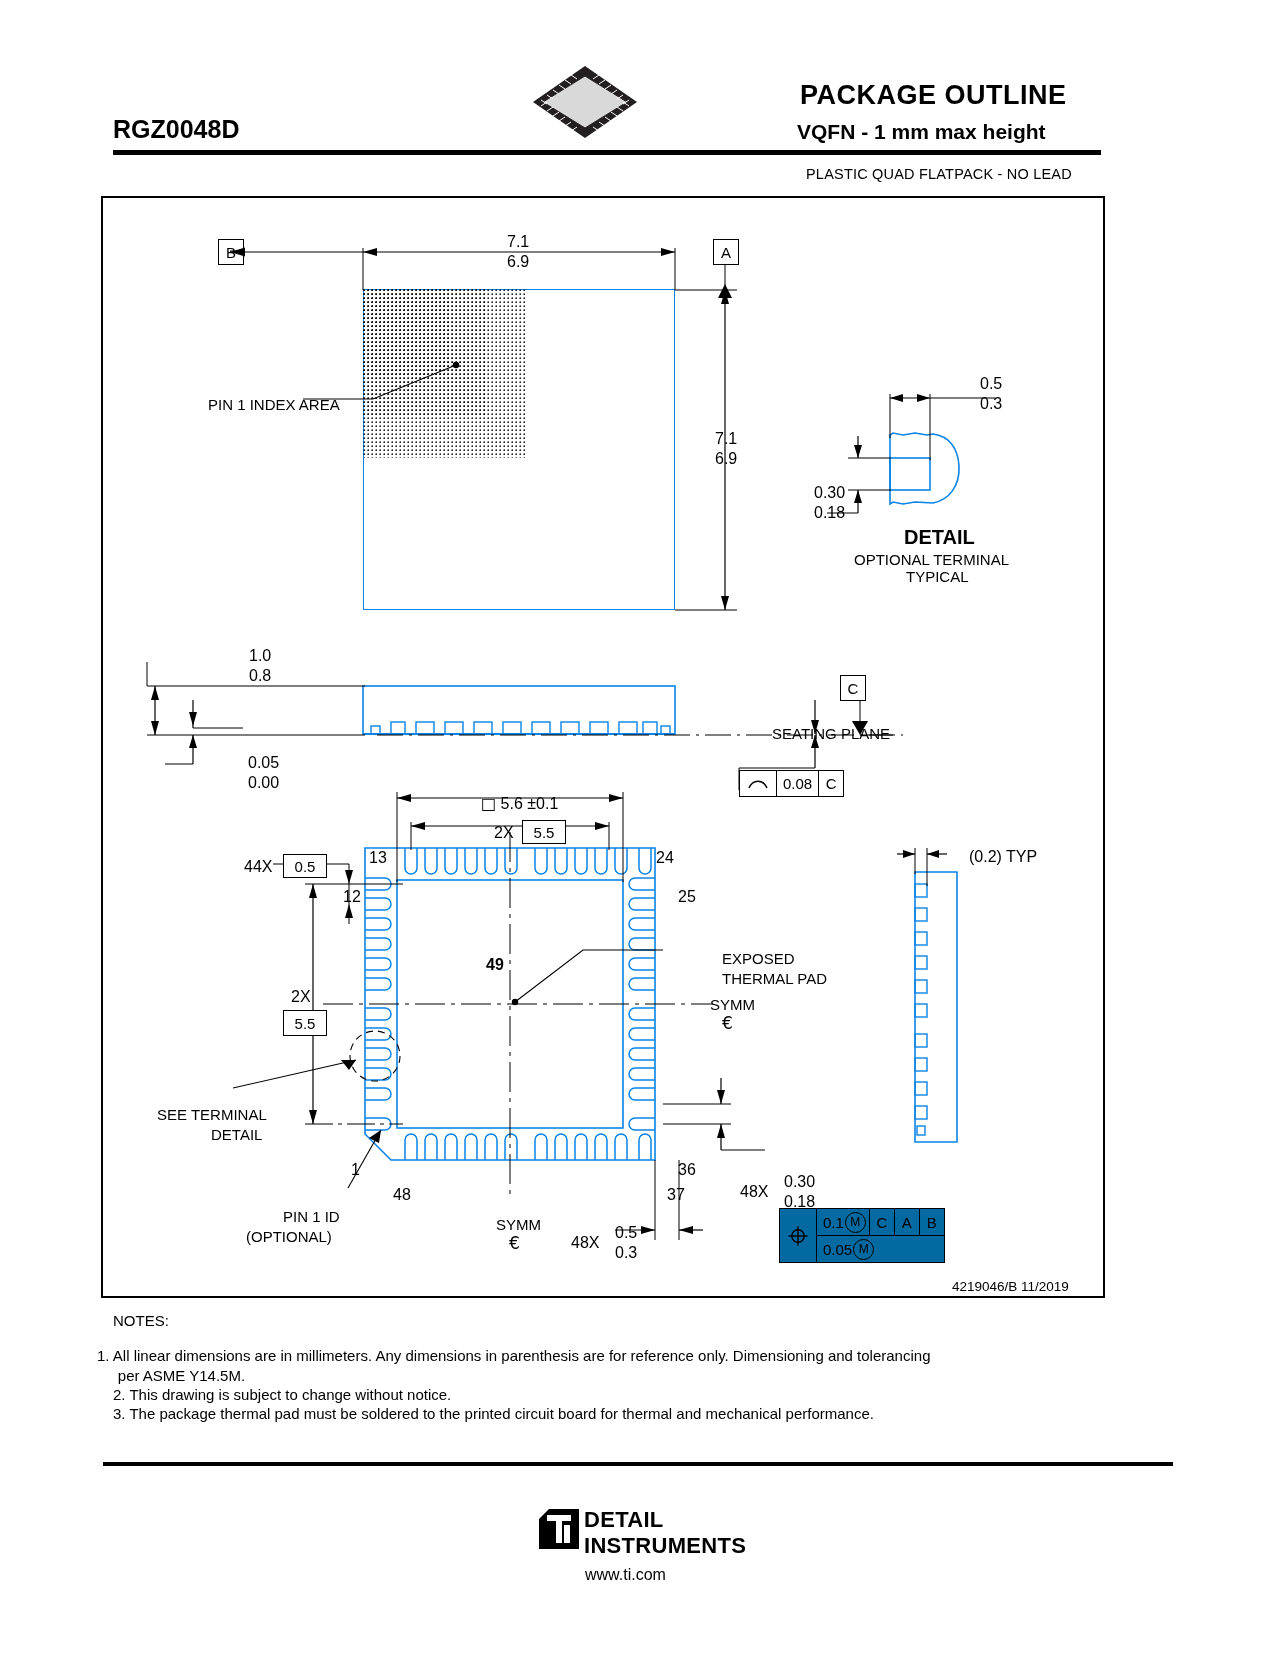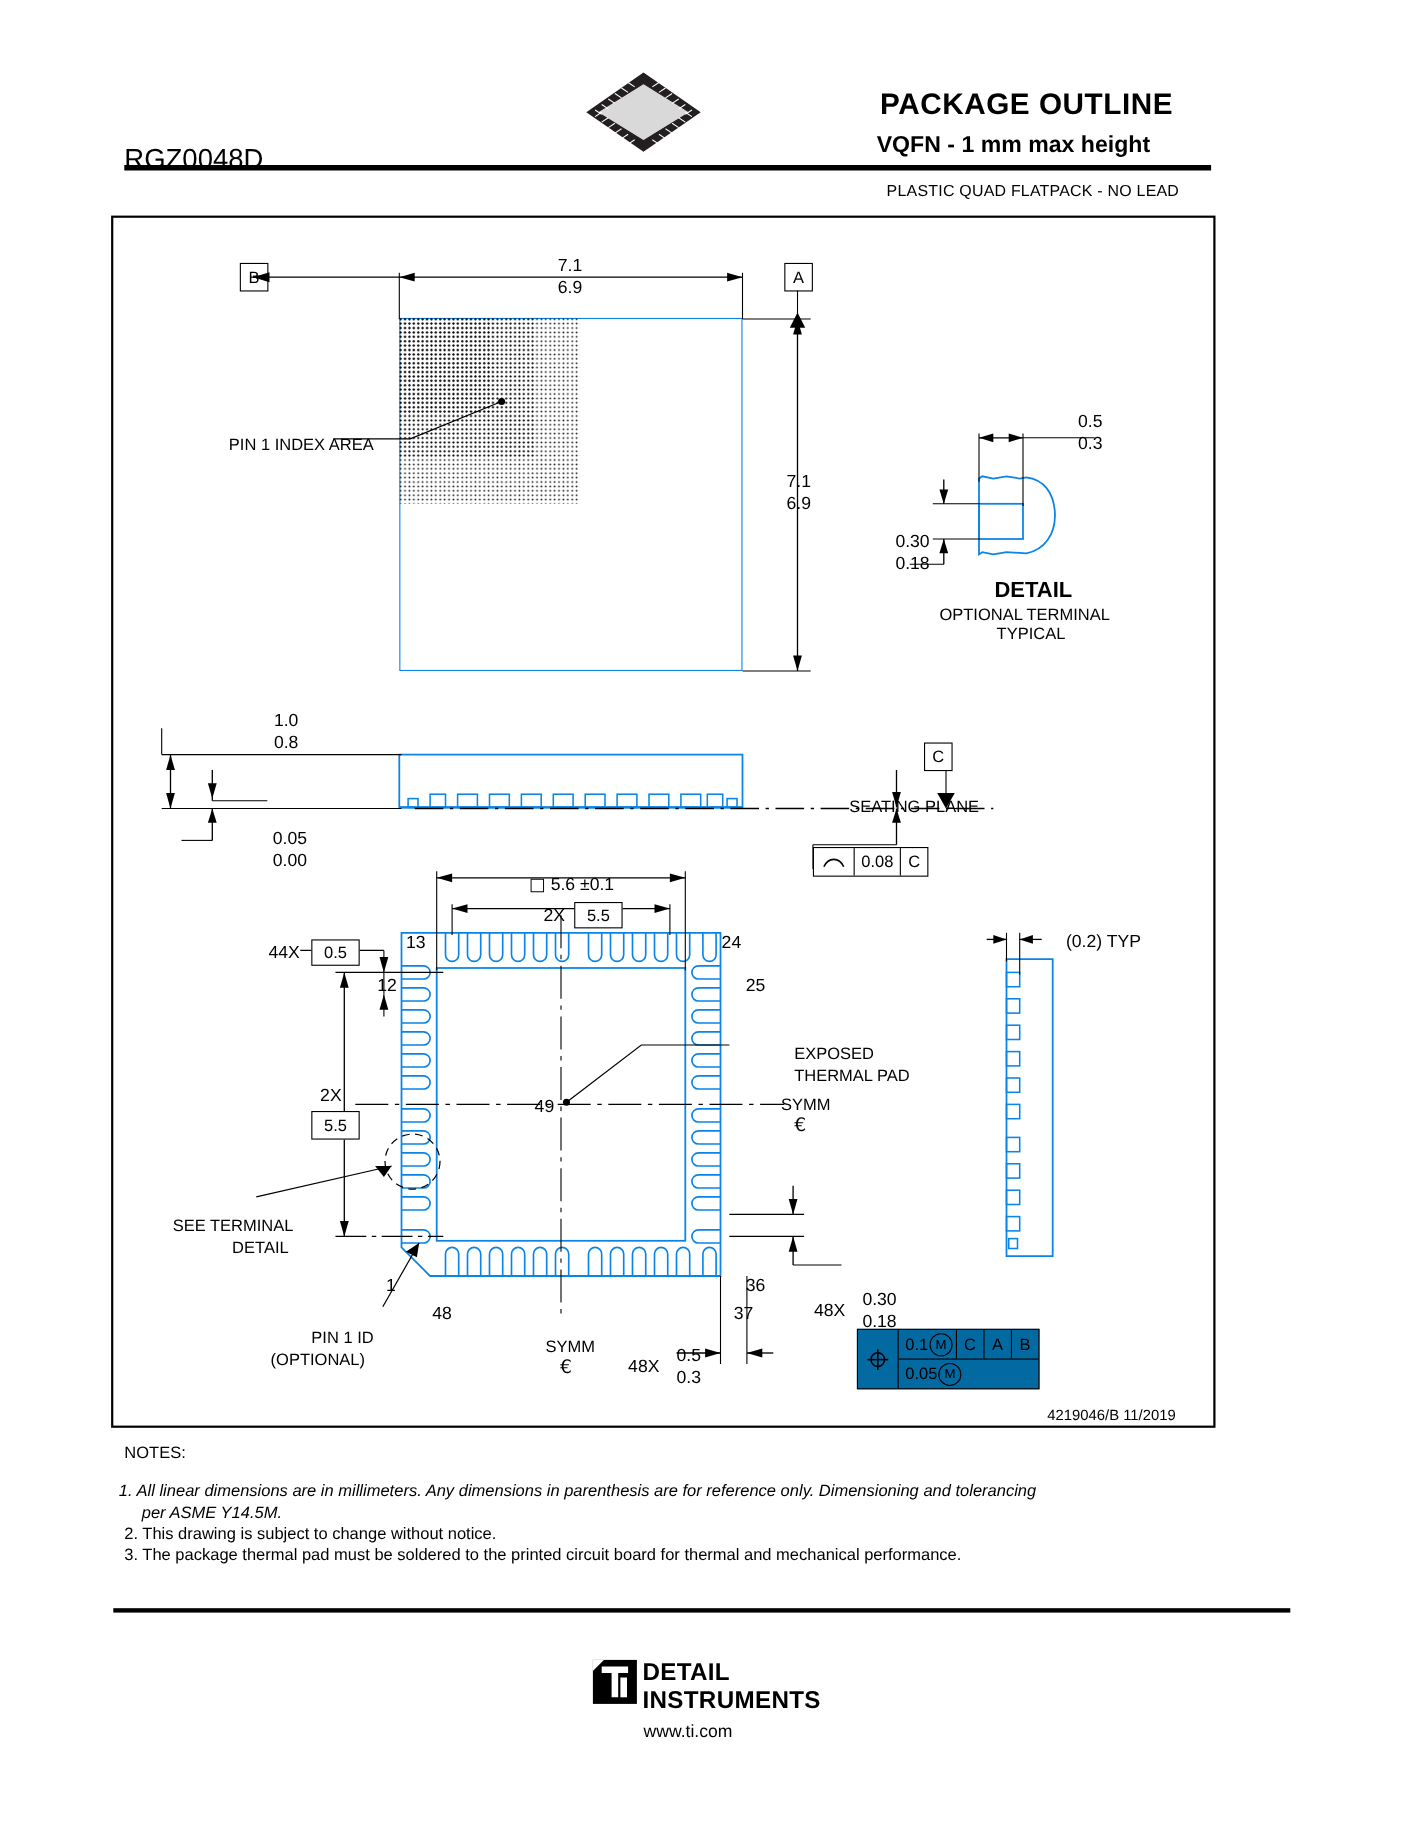--- a/index.html
+++ b/index.html
@@ -3,39 +3,39 @@
 <meta charset="utf-8">
 <style>
   html,body{margin:0;padding:0;background:#fff;}
   body{width:1275px;height:1662px;position:relative;font-family:"Liberation Sans",sans-serif;color:#000;}
   .pg{position:absolute;left:0;top:0;width:1275px;height:1662px;}
   .abs{position:absolute;}
 
   
   #hdr-title{left:800px;top:68px;font-size:27px;font-weight:bold;letter-spacing:.5px;margin-top:12px;}
   #hdr-sub{left:797px;top:120px;font-size:21px;font-weight:bold;}
-  #hdr-part{left:113px;top:131px;font-size:25px;font-weight:normal;}
+  #hdr-part{left:113px;top:115px;font-size:25px;font-weight:bold;}
   #hdr-note{left:806px;top:166px;font-size:14.5px;letter-spacing:.2px;}
   #hdr-rule{left:113px;top:150px;width:988px;height:5px;background:#000;}
 
   
   #chip3d{left:525px;top:62px;width:120px;height:80px;}
 
   
   #frame{left:101px;top:196px;width:1000px;height:1098px;border:2px solid #000;background:#fff;}        
   .txt{position:absolute;font-size:15px;white-space:nowrap;color:#000;}
   .txt16{position:absolute;font-size:16px;white-space:nowrap;}
   .box{position:absolute;border:1.5px solid #000;display:flex;align-items:center;justify-content:center;font-size:15px;background:#fff;}
   .blueout{position:absolute;border:1.6px solid #0a84e6;box-sizing:border-box;}
   svg{position:absolute;overflow:visible;}
 
   
   #notes-ttl{left:113px;top:1312px;font-size:15px;}
   .note{position:absolute;font-size:15px;line-height:20px;white-space:pre;}
-  #n1{left:108px;top:1346px;font-style:italic;}
+  #n1{left:97px;top:1346px;}
   #n2{left:113px;top:1385px;}
   #n3{left:113px;top:1404px;}
 
   #botrule{left:103px;top:1462px;width:1070px;height:4px;background:#000;}
 
   
   #ti{left:537px;top:1505px;}
   #ti-t{position:absolute;left:584px;top:1507px;font-size:22px;font-weight:bold;letter-spacing:.3px;}
   #ti-i{position:absolute;left:584px;top:1533px;font-size:22px;font-weight:bold;letter-spacing:.3px;}
   #ti-url{position:absolute;left:585px;top:1566px;font-size:16px;text-align:center;}
@@ -410,21 +410,21 @@
       </div>
 
       <div class="txt16" style="left:266px;top:651px;">13</div>
       <div class="txt16" style="left:240px;top:690px;">12</div>
       <div class="txt16" style="left:553px;top:651px;">24</div>
       <div class="txt16" style="left:575px;top:690px;">25</div>
       <div class="txt16" style="left:575px;top:963px;">36</div>
       <div class="txt16" style="left:564px;top:988px;">37</div>
       <div class="txt16" style="left:290px;top:988px;">48</div>
       <div class="txt16" style="left:248px;top:963px;">1</div>
-      <div class="txt16" style="left:383px;top:800px;">49</div>
+      <div class="txt16" style="left:383px;top:758px;font-weight:bold;">49</div>
 
       <div class="txt" style="left:619px;top:752px;">EXPOSED</div>
       <div class="txt" style="left:619px;top:772px;">THERMAL PAD</div>
 
       <div class="txt" style="left:607px;top:798px;">SYMM</div>
       <div class="abs" style="left:619px;top:815px;font-size:17px;font-family:'DejaVu Sans',sans-serif;">€</div>
 
       <div class="txt" style="left:393px;top:1018px;">SYMM</div>
       <div class="abs" style="left:406px;top:1035px;font-size:17px;font-family:'DejaVu Sans',sans-serif;">€</div>
 

